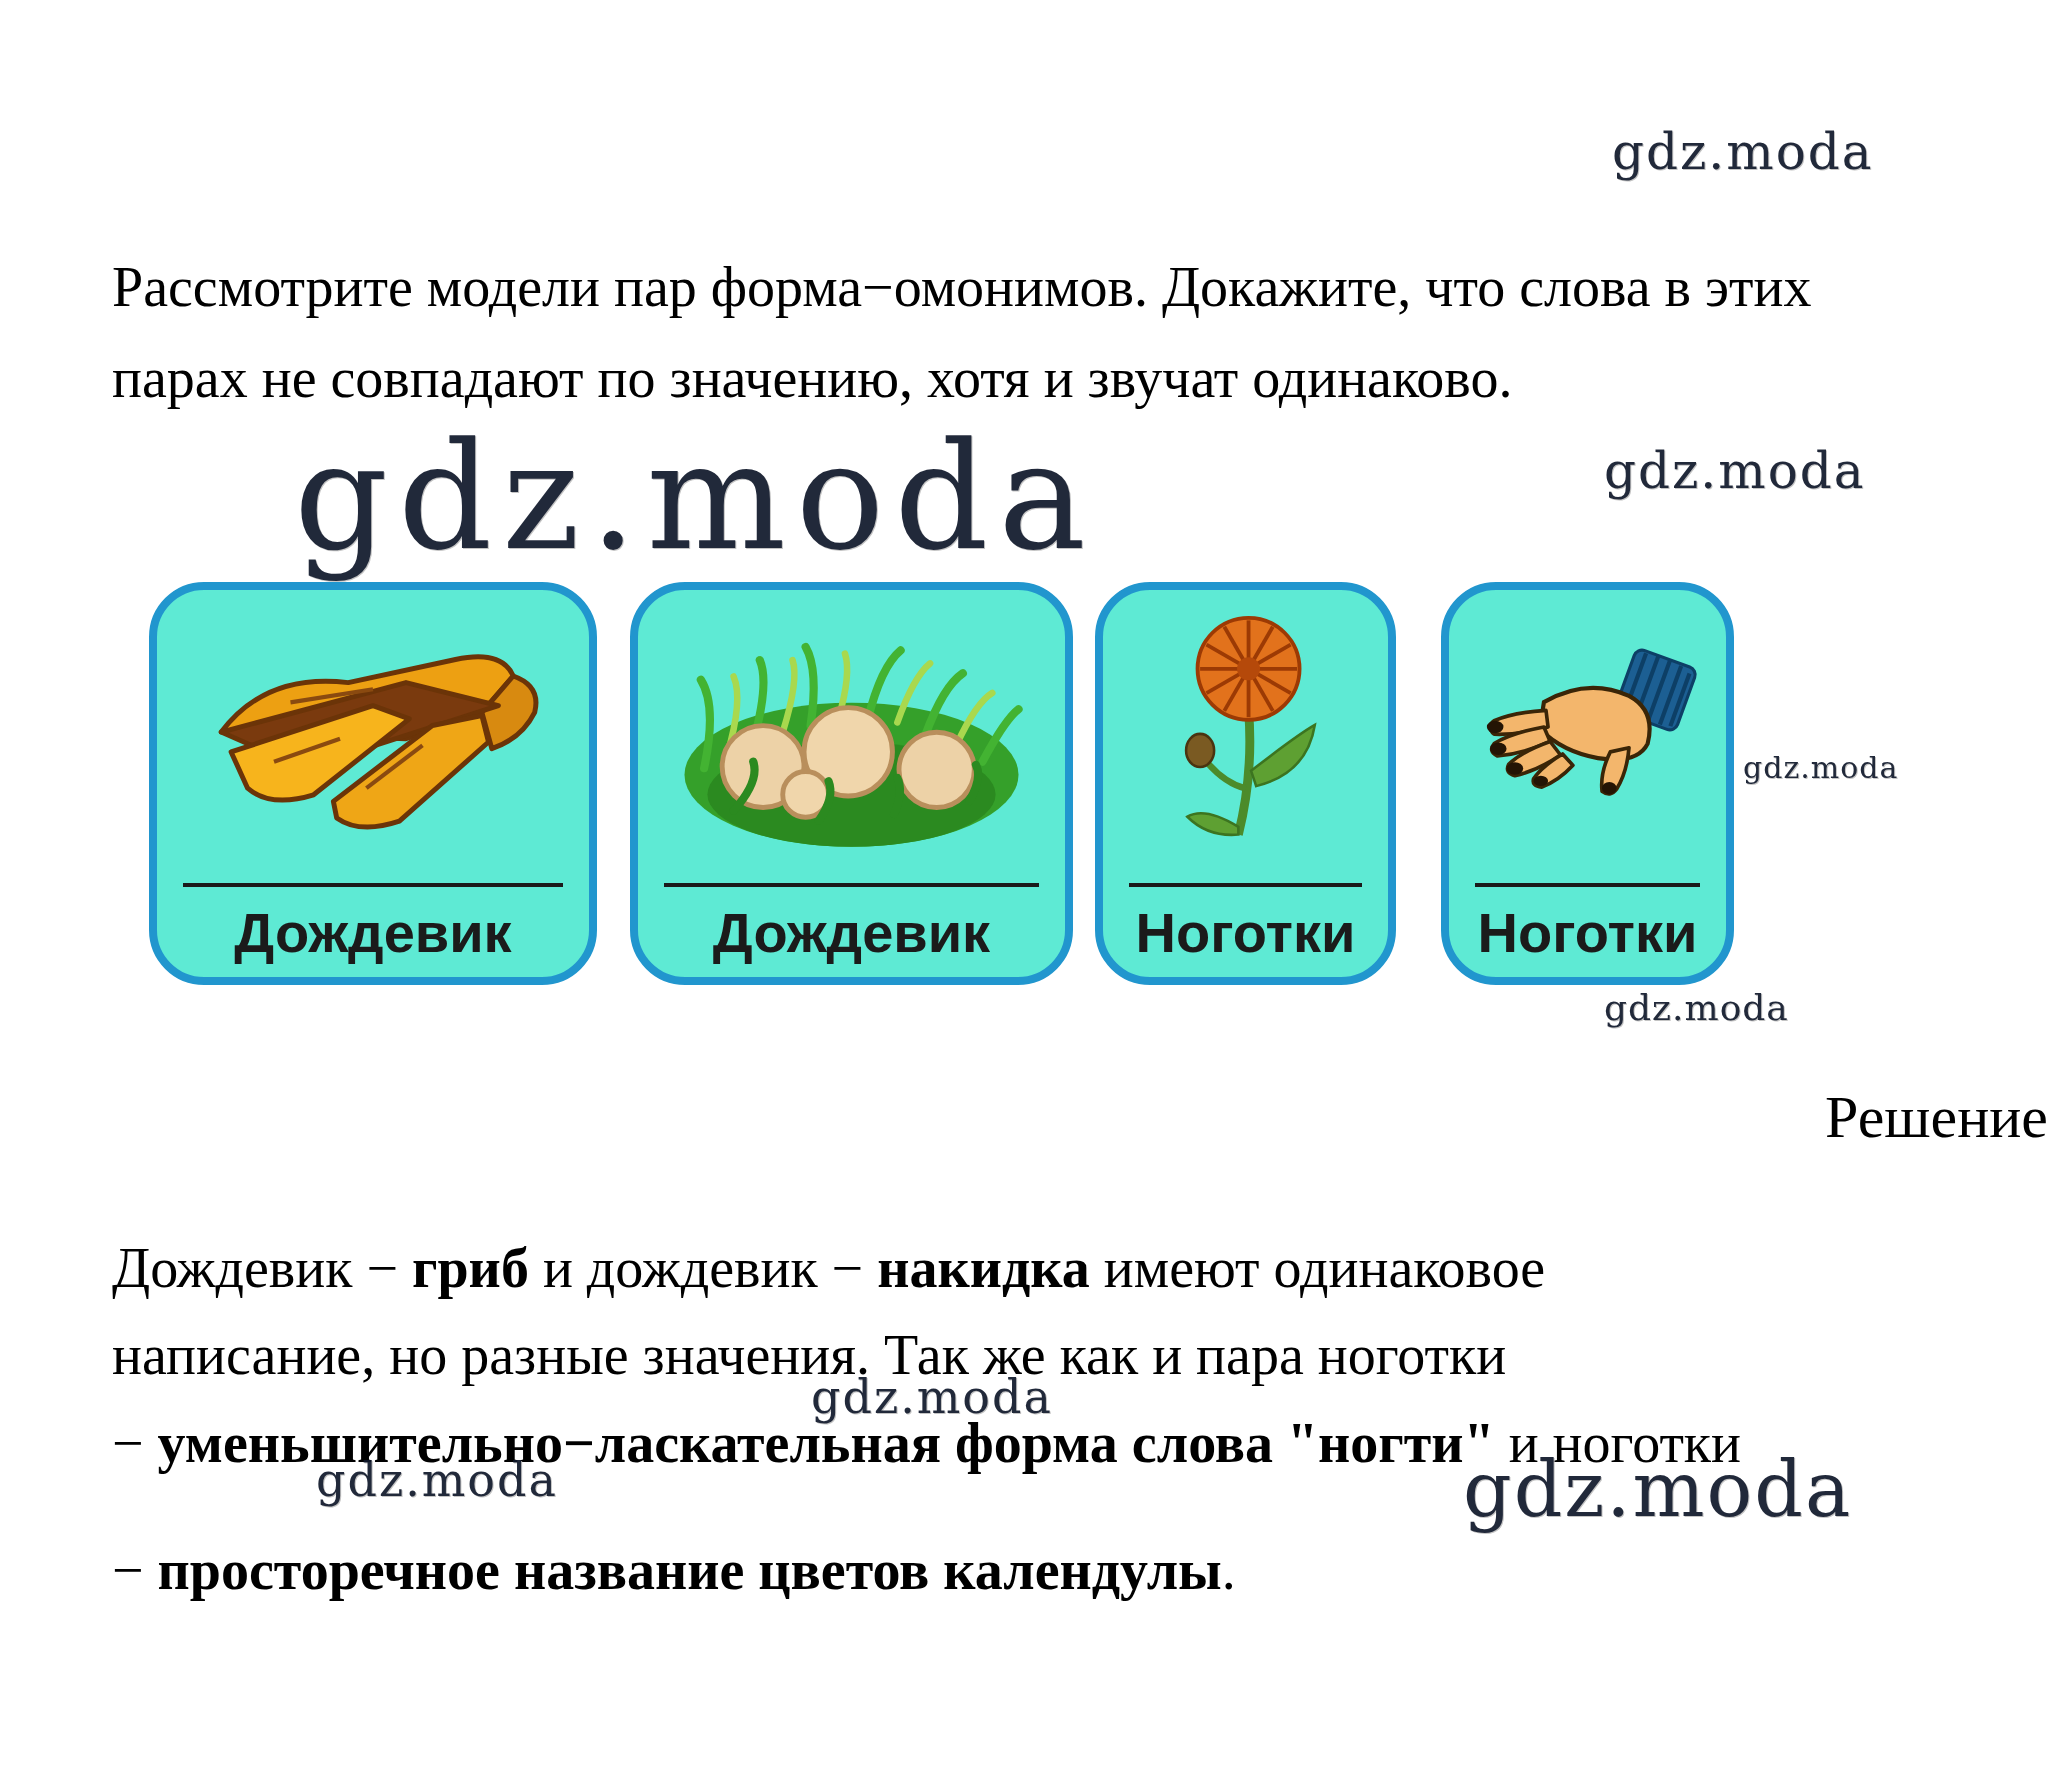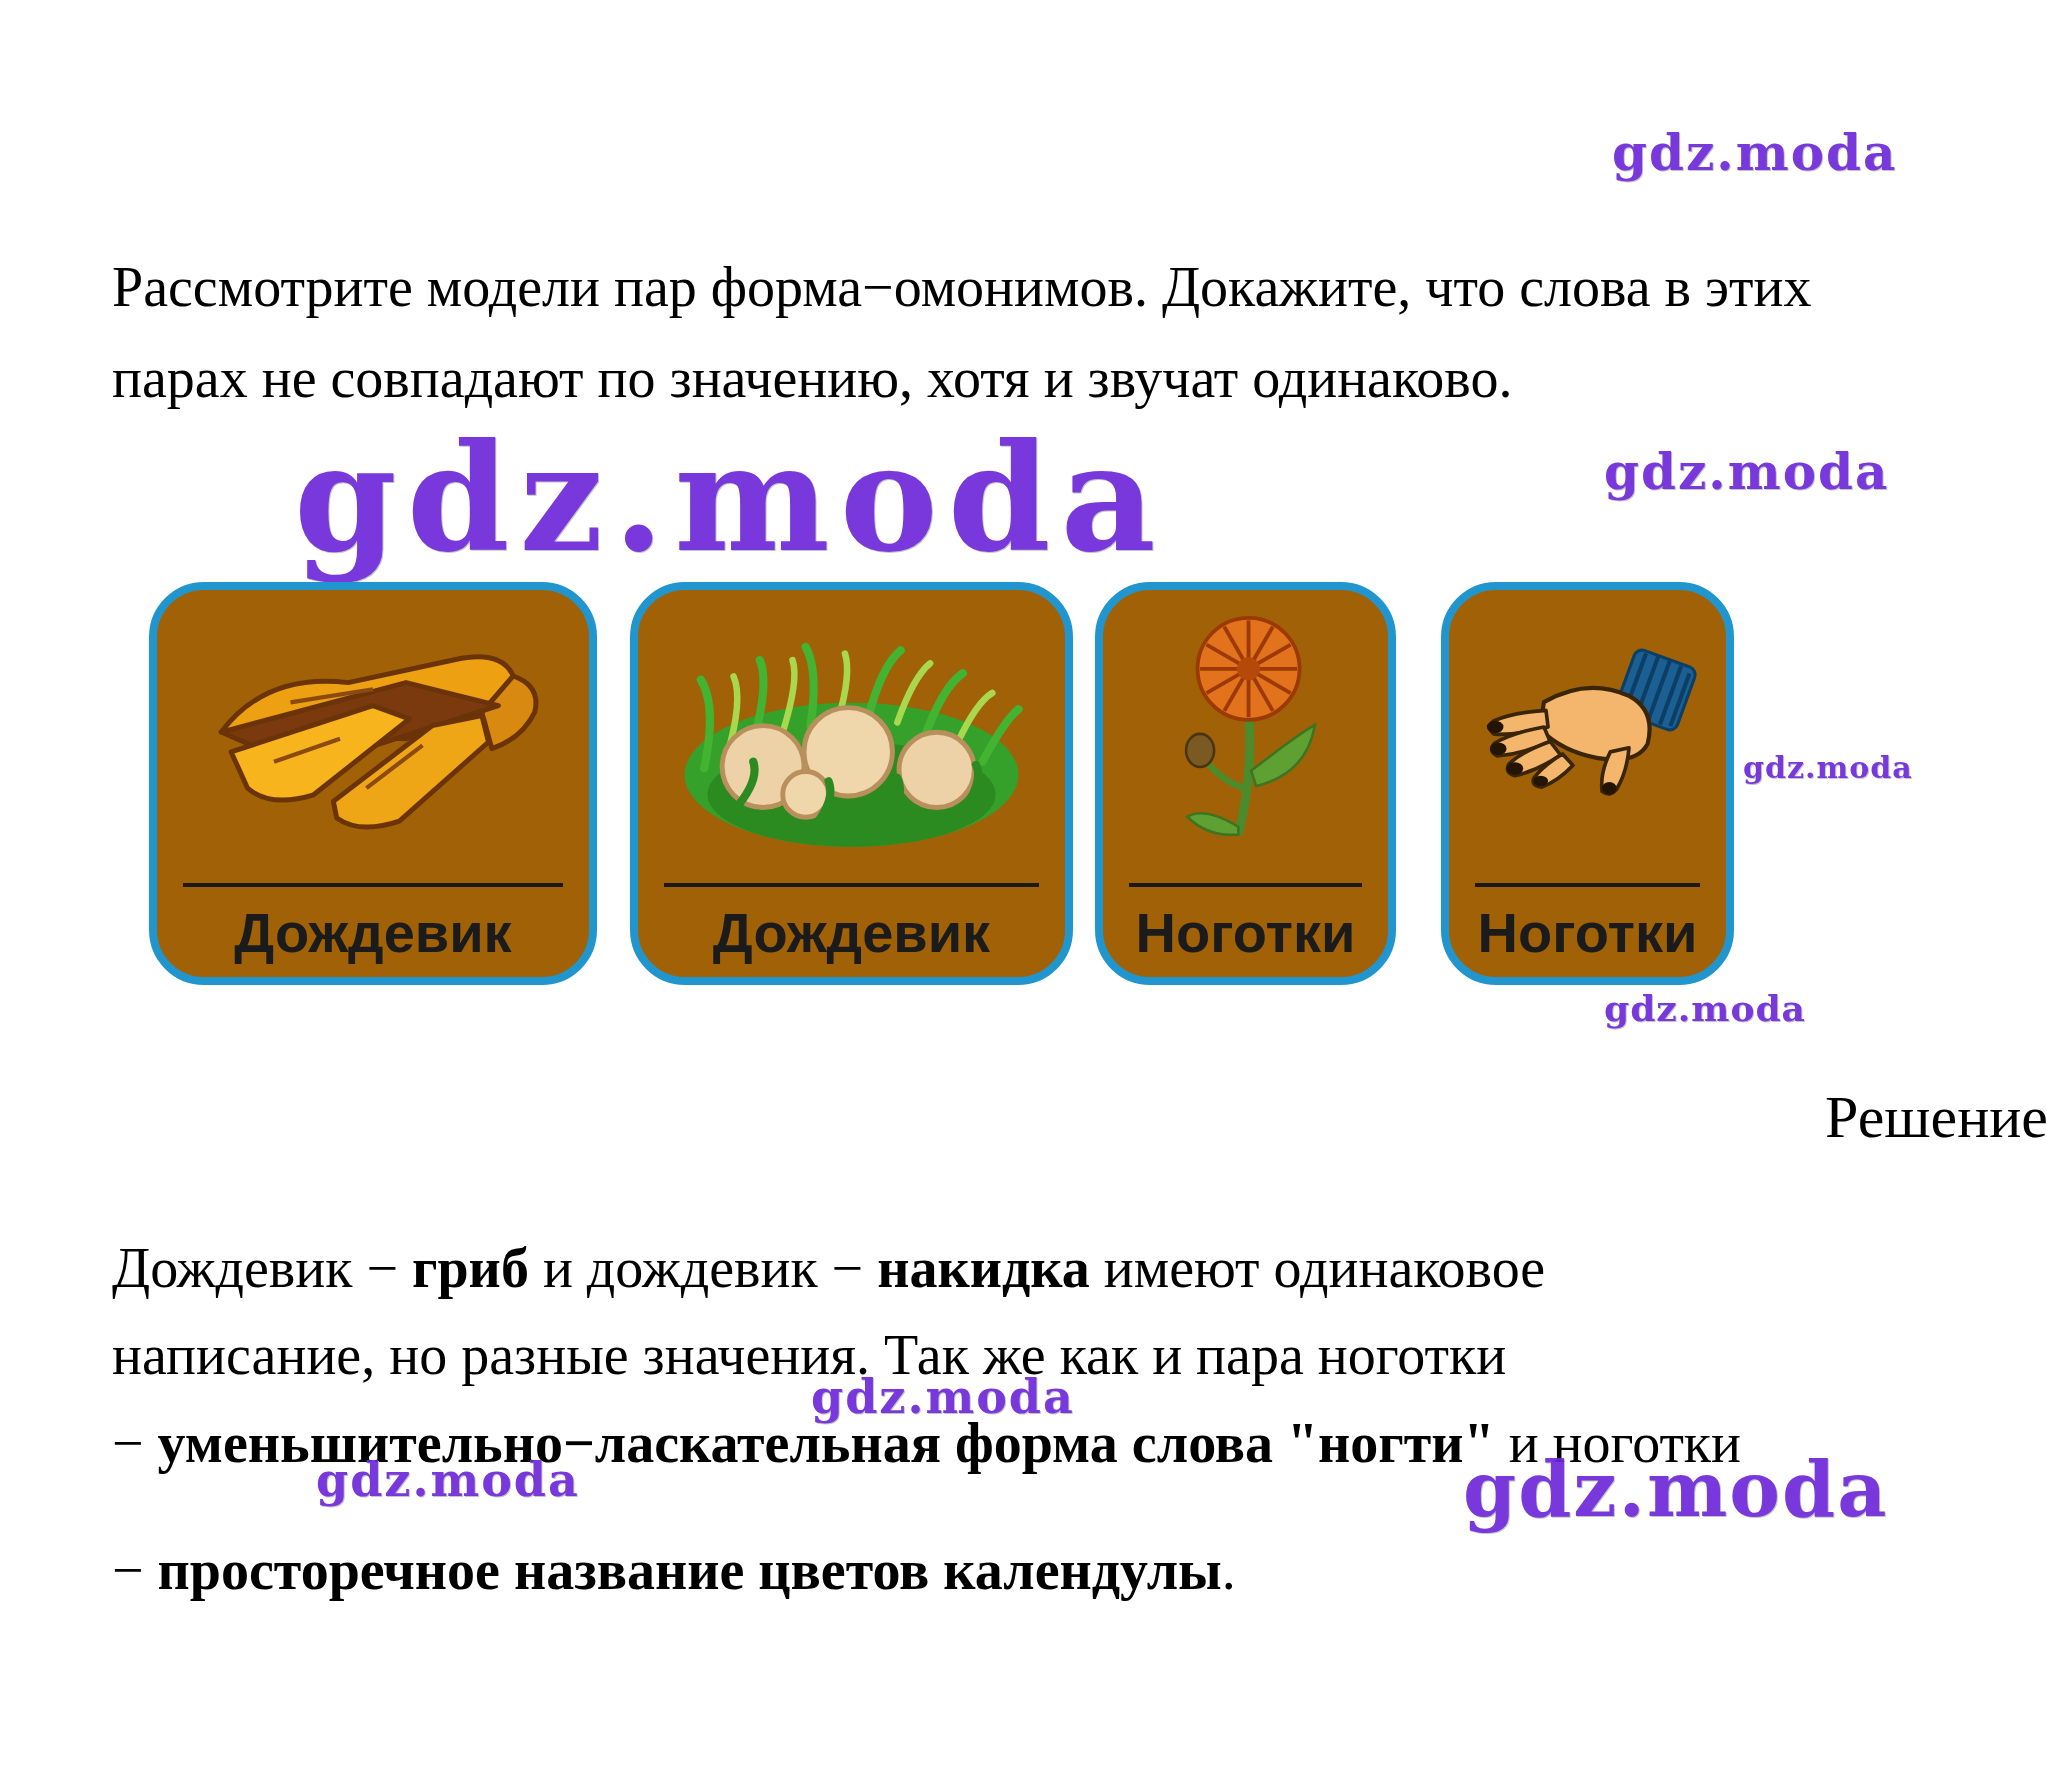--- a/index.html
+++ b/index.html
@@ -15,36 +15,36 @@
     position:absolute; top:117px; left:0; width:100%;
     text-align:center; font-size:62px; white-space:nowrap;
   }
   .serif-line {
     position:absolute; left:112px;
     font-size:56px; line-height:1.1; white-space:nowrap; color:#000;
   }
   .b { font-weight:700; }
   .wm {
     position:absolute;
-    font-family:"DejaVu Serif", serif; font-weight:700;
-    color:#6d28d9; text-shadow:1px 1px 0 #bfbfbf;
+    font-family:"DejaVu Serif", serif; font-weight:400;
+    color:#0f172a; text-shadow:1px 1px 0 #bfbfbf;
     letter-spacing:2px; white-space:nowrap; opacity:.92;
   }
   .wm-1 { left:1612px; top:123px;  font-size:50px; }
   .wm-2 { left:294px;  top:412px;  font-size:147px; letter-spacing:10px; }
   .wm-3 { left:1604px; top:442px;  font-size:50px; }
   .wm-4 { left:1743px; top:750px;  font-size:30px; letter-spacing:1px; }
   .wm-5 { left:1604px; top:987px;  font-size:36px; letter-spacing:1px; }
   .wm-6 { left:811px;  top:1370px; font-size:46px; }
   .wm-7 { left:316px;  top:1453px; font-size:46px; }
   .wm-8 { left:1463px; top:1445px; font-size:76px; }
   .card {
     position:absolute; top:582px; height:403px;
     border:8px solid #2196ce; border-radius:55px;
-    background:#a16207; box-sizing:border-box;
+    background:#5eead4; box-sizing:border-box;
     display:flex; flex-direction:column;
   }
   .card-1 { left:149px;  width:448px; }
   .card-2 { left:630px;  width:443px; }
   .card-3 { left:1095px; width:301px; }
   .card-4 { left:1441px; width:293px; }
   .card-image {
     flex:1; display:flex; align-items:center; justify-content:center;
     padding:16px 14px 6px; overflow:hidden;
   }

